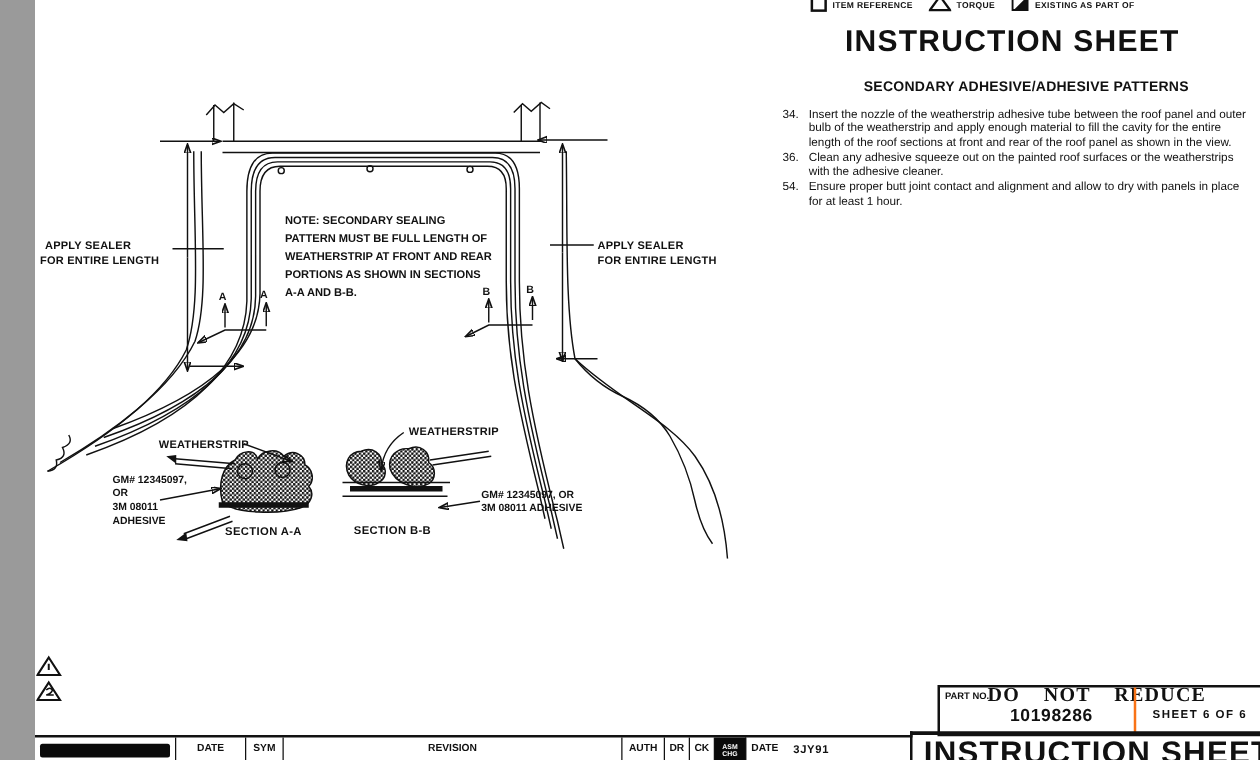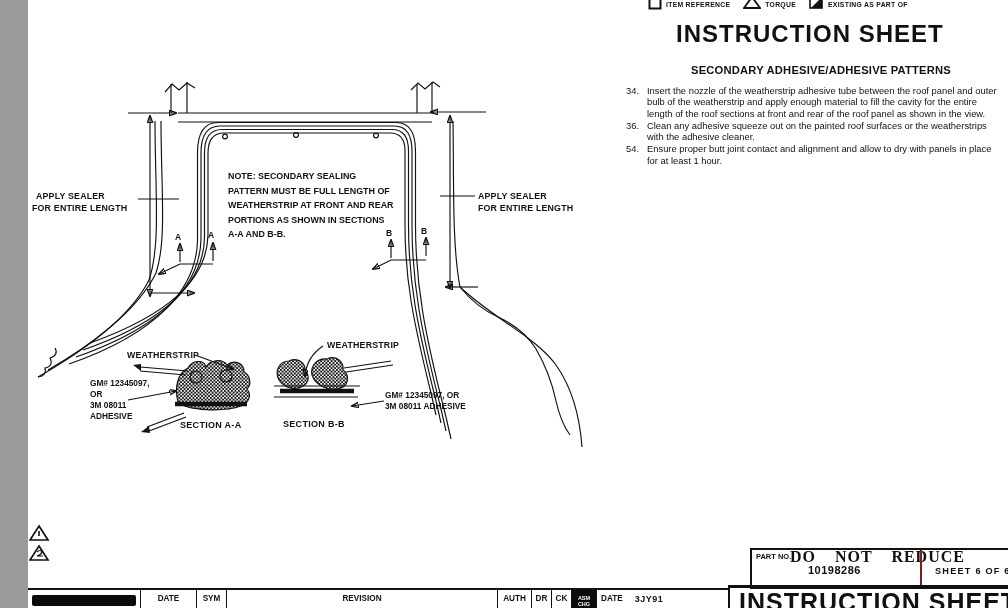--- a/index.html
+++ b/index.html
@@ -35,23 +35,23 @@
   .dnote{font-size:8.9px;font-weight:bold;}
   .dcut{font-size:8.5px;font-weight:bold;}
   .dsmall{font-size:8.3px;font-weight:bold;}
   .dsec{font-size:9px;font-weight:bold;letter-spacing:.3px;}
 
   
   .right-border{left:986px;top:0;width:2px;height:556px;background:#111;}
   .dnr{left:762px;top:548px;font-family:"Liberation Serif",serif;font-weight:bold;
        font-size:16px;word-spacing:14px;letter-spacing:1px;}
   .partbox{left:722px;top:548px;width:284px;height:37px;border:2px solid #111;display:flex;}
-  .pb-left{position:relative;width:155px;border-right:2px solid #7f1d1d;padding-left:13px;}
+  .pb-left{position:relative;width:155px;border-right:2px solid #f97316;}
   .pb-label{position:absolute;left:4px;top:2px;font-size:7.5px;font-weight:bold;}
-  .pb-num{position:absolute;left:56px;top:14px;font-size:11px;font-weight:bold;letter-spacing:.5px;}
+  .pb-num{position:absolute;left:56px;top:14px;font-size:14px;font-weight:bold;letter-spacing:.5px;}
   .pb-right{position:relative;flex:1;}
   .pb-sheet{position:absolute;left:13px;top:16px;font-size:9.2px;font-weight:bold;letter-spacing:1.2px;}
   .titleblock{left:700px;top:585px;width:308px;height:23px;border-top:3px solid #111;border-left:2.5px solid #111;overflow:hidden;}
   .titleblock .tb-text{position:absolute;left:9px;top:0px;font-size:25px;font-weight:bold;letter-spacing:1px;white-space:nowrap;}
 
   
   .btable{left:0;top:588px;width:702px;height:20px;border-top:2.5px solid #111;display:flex;
           font-size:8.2px;font-weight:bold;}
   .cell{border-right:1.5px solid #111;display:flex;align-items:flex-start;justify-content:center;padding-top:4px;box-sizing:border-box;}
   .c-stamp{width:113px;padding-top:5px;}

